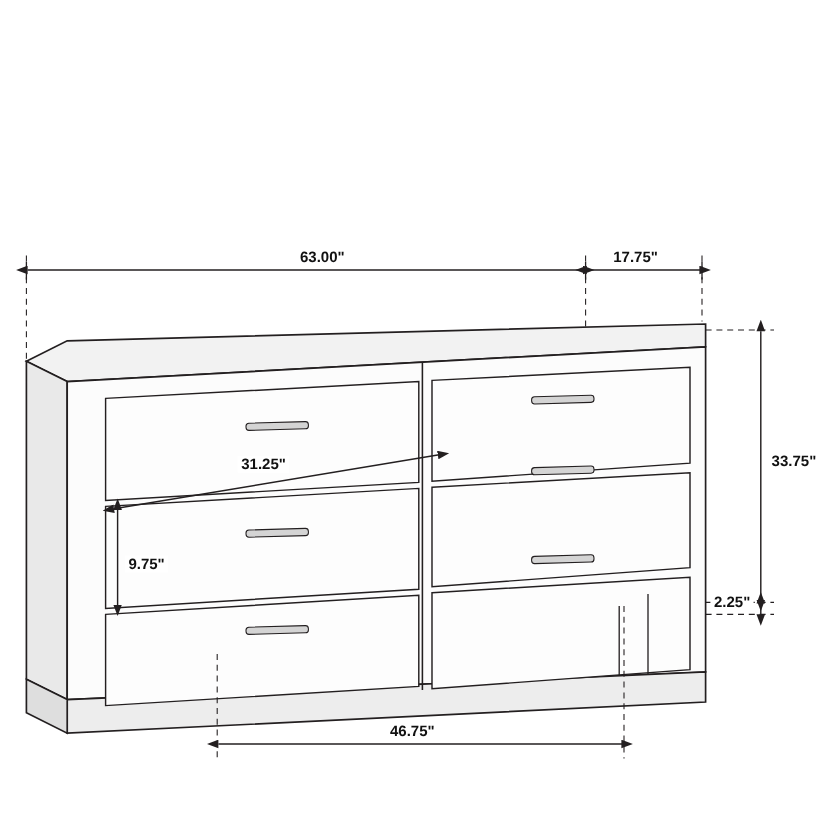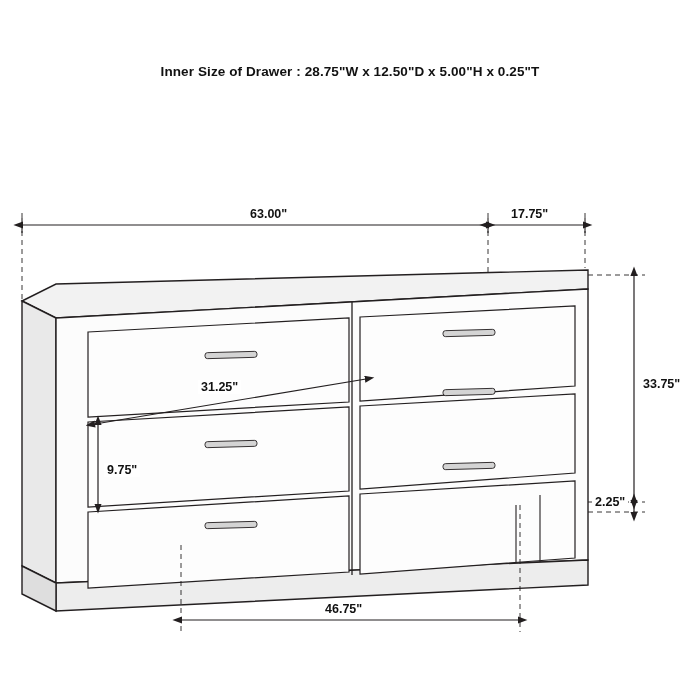--- a/index.html
+++ b/index.html
@@ -47,21 +47,20 @@
     background: #ffffff;
     padding: 0 3px;
     white-space: nowrap;
   }
 </style>
 </head>
 <body>
 
 <div id="stage">
 
-  <div class="title">Inner Size of Drawer : 28.75"W x 12.50"D x 5.00"H x 0.25"T</div>
 
   <svg class="diagram" viewBox="0 0 700 700">
     <defs>
       <marker id="arrowStart" markerWidth="9" markerHeight="9" refX="8" refY="3" orient="auto" markerUnits="strokeWidth">
         <path d="M8,0 L8,6 L0,3 z" fill="#231f20"></path>
       </marker>
       <marker id="arrowEnd" markerWidth="9" markerHeight="9" refX="1" refY="3" orient="auto" markerUnits="strokeWidth">
         <path d="M0,0 L0,6 L8,3 z" fill="#231f20"></path>
       </marker>
     </defs>

